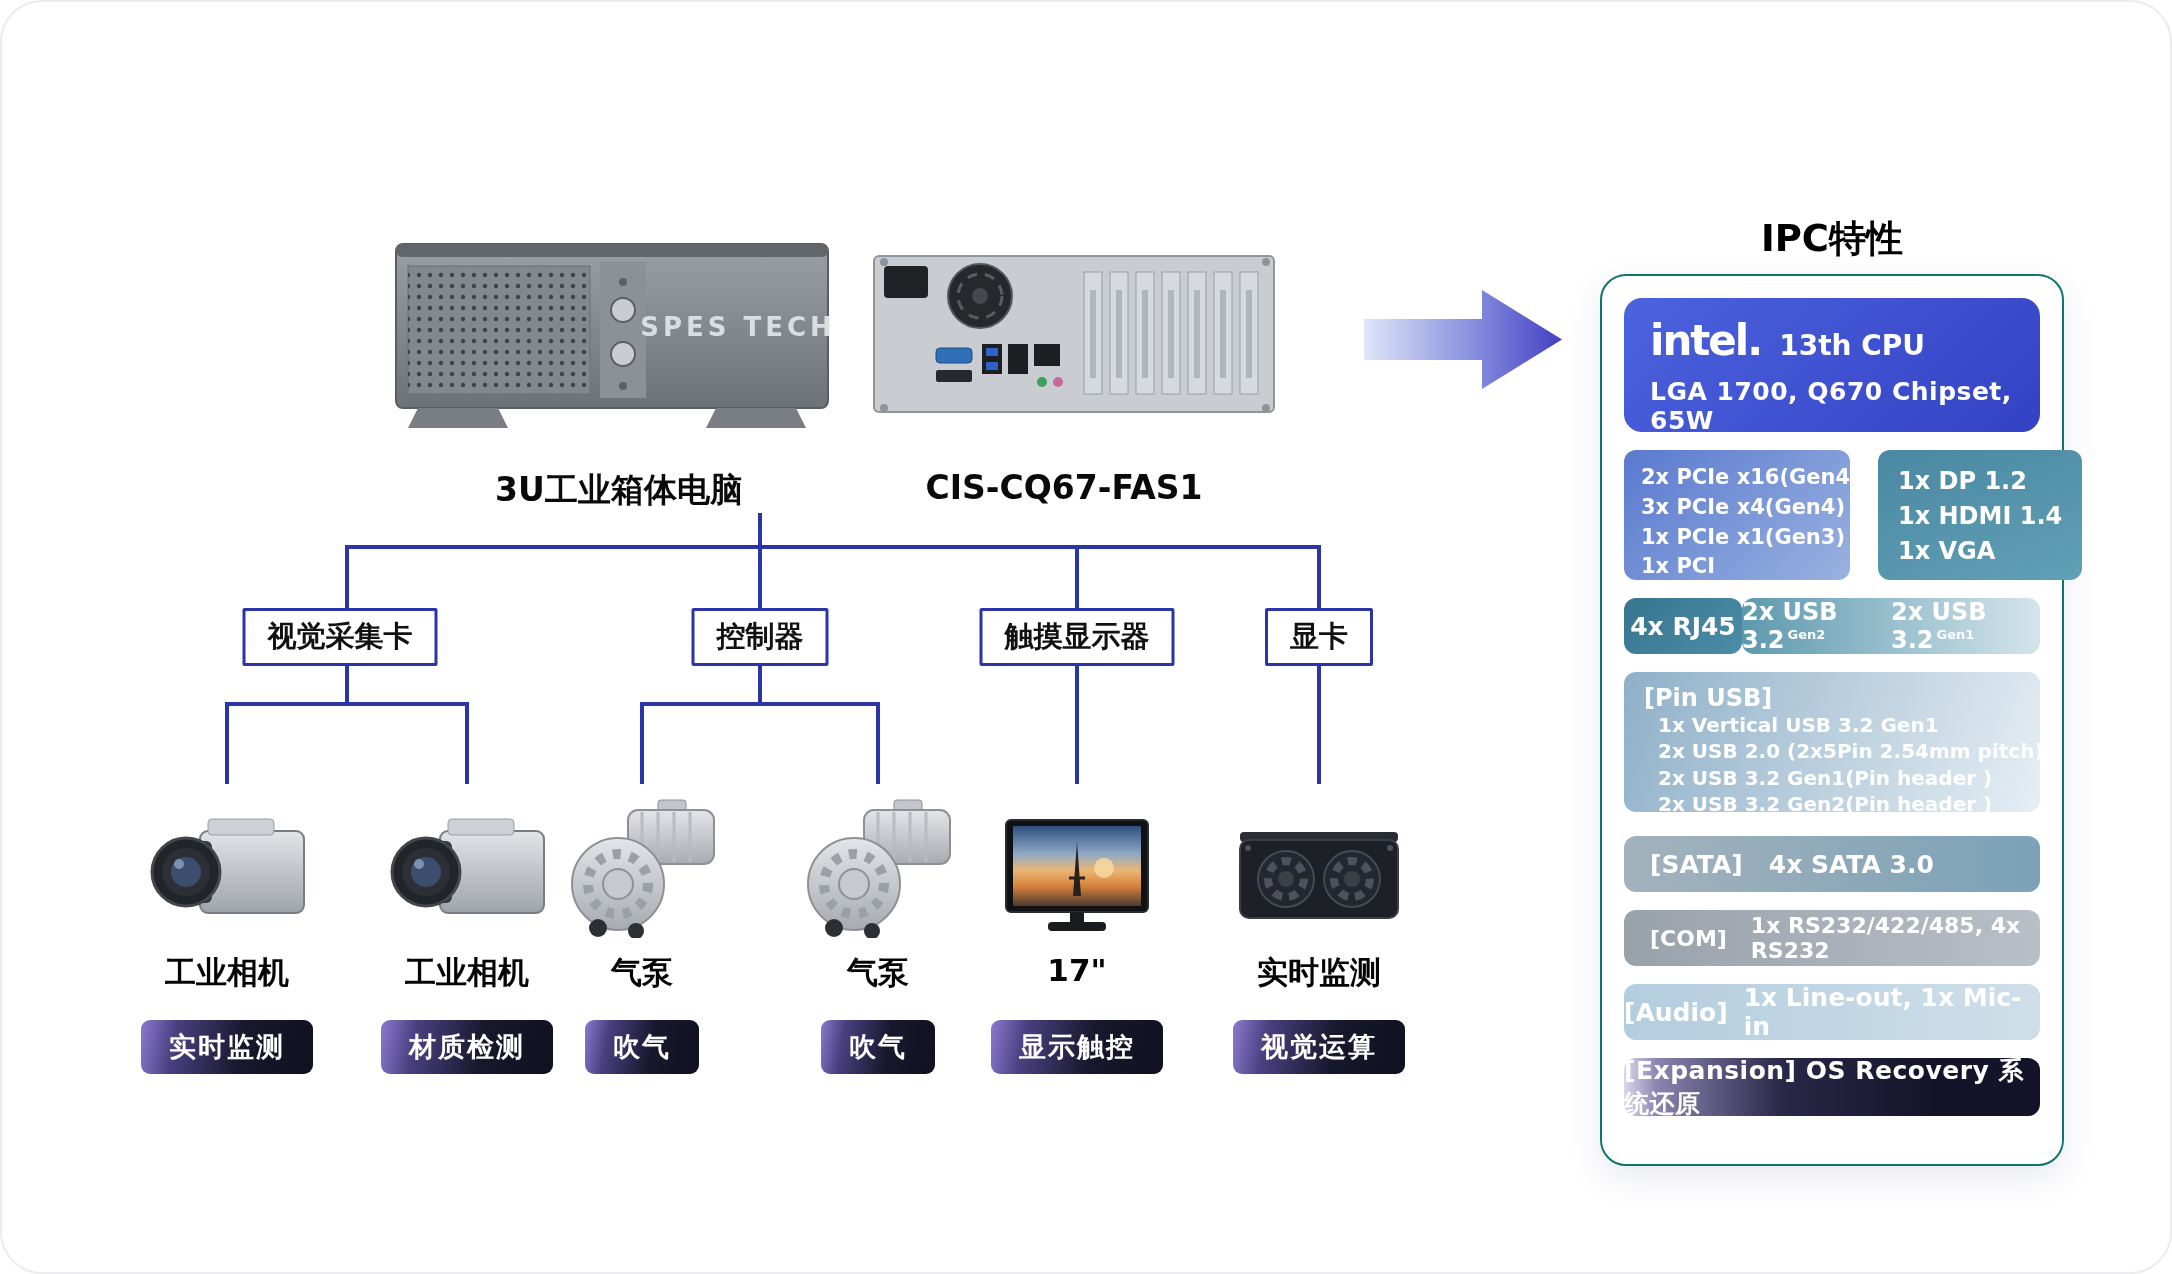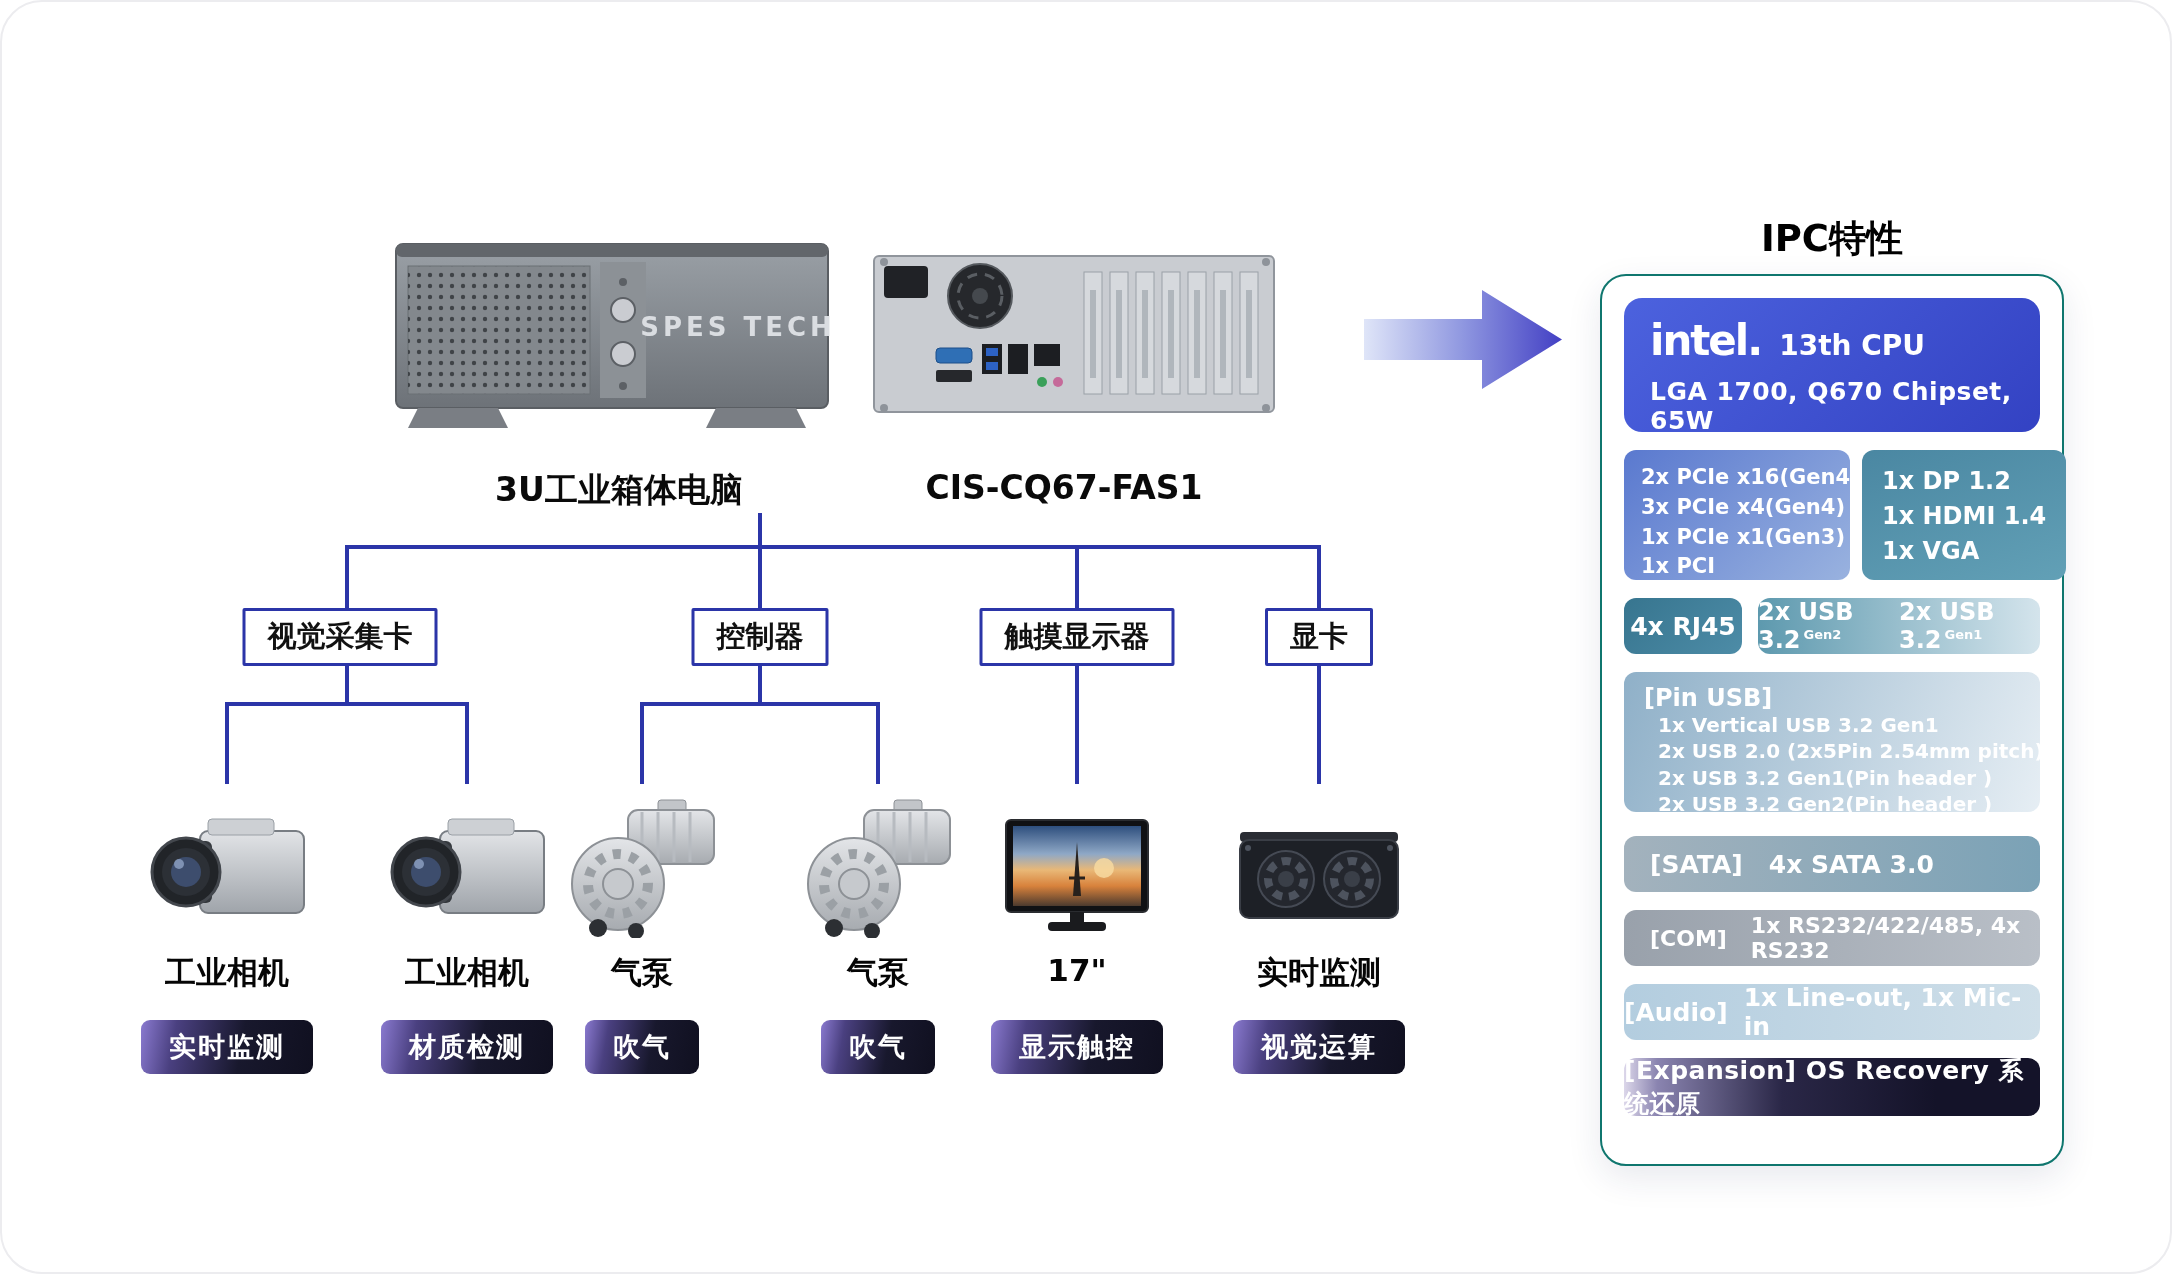--- a/index.html
+++ b/index.html
@@ -24,26 +24,26 @@
     background:#fff;border:2px solid #0f766e;border-radius:26px;padding:22px;
     box-shadow:0 12px 34px rgba(30,40,90,.10);display:flex;flex-direction:column;
   }
   .pbox{border-radius:12px;box-sizing:border-box;color:#fff;font-weight:700;}
   .cpu-box{height:134px;border-radius:18px;background:linear-gradient(135deg,#4c62de,#3342c3);
     padding:18px 26px;margin-bottom:18px;}
   .cpu-row{display:flex;align-items:baseline;gap:18px;}
   .intel-brand{font-size:42px;font-weight:700;letter-spacing:-2px;}
   .cpu-title{font-size:28px;font-weight:600;}
   .cpu-sub{font-size:25px;font-weight:700;margin-top:12px;letter-spacing:.5px;}
-  .row2{display:flex;gap:12px;margin-bottom:18px;}
+  .row2{display:flex;gap:28px;margin-bottom:18px;}
   .pcie-box{width:226px;height:130px;background:linear-gradient(135deg,#5a79cf,#99b2df);padding:13px 17px;}
   .pcie-box div{font-size:21px;line-height:1.42;white-space:nowrap;}
   .disp-box{flex:1;height:130px;background:linear-gradient(160deg,#4a87a2,#62a0b6);padding:14px 20px;}
   .disp-box div{font-size:24px;line-height:1.45;white-space:nowrap;}
-  .row3{display:flex;gap:16px;margin-bottom:18px;}
+  .row3{display:flex;gap:0;margin-bottom:18px;}
   .rj45-box{width:118px;height:56px;background:linear-gradient(135deg,#37758f,#4d8ca7);display:flex;align-items:center;justify-content:center;font-size:25px;}
   .usb-box{flex:1;height:56px;background:linear-gradient(90deg,#5d99ae,#d4e4ec);display:flex;align-items:center;justify-content:space-around;font-size:24px;}
   .usb-seg sup{font-size:13px;font-weight:700;margin-left:3px;}
   .pinusb-box{height:140px;background:linear-gradient(110deg,#8fb0c8,#e6eef4);padding:12px 20px;margin-bottom:24px;}
   .pinusb-box .hdr{font-size:24px;}
   .pinusb-box .ln{font-size:20px;line-height:1.32;padding-left:14px;white-space:nowrap;}
   .sata-box{height:56px;background:linear-gradient(90deg,#a3b2bd,#7ba2b6);display:flex;align-items:center;gap:26px;padding-left:26px;font-size:25px;margin-bottom:18px;}
   .com-box{height:56px;background:linear-gradient(90deg,#99a1ab,#b9bfc7);display:flex;align-items:center;gap:24px;padding-left:26px;font-size:22px;margin-bottom:18px;}
   .audio-box{height:56px;background:linear-gradient(90deg,#b3cddf,#cfdfe9);display:flex;align-items:center;justify-content:center;gap:16px;font-size:25px;margin-bottom:18px;}
   .exp-box{height:58px;background:linear-gradient(90deg,#dcd7ea 0%,#8a84b0 8%,#2a2747 38%,#141329 75%);display:flex;align-items:center;justify-content:center;font-size:25px;letter-spacing:.5px;}

